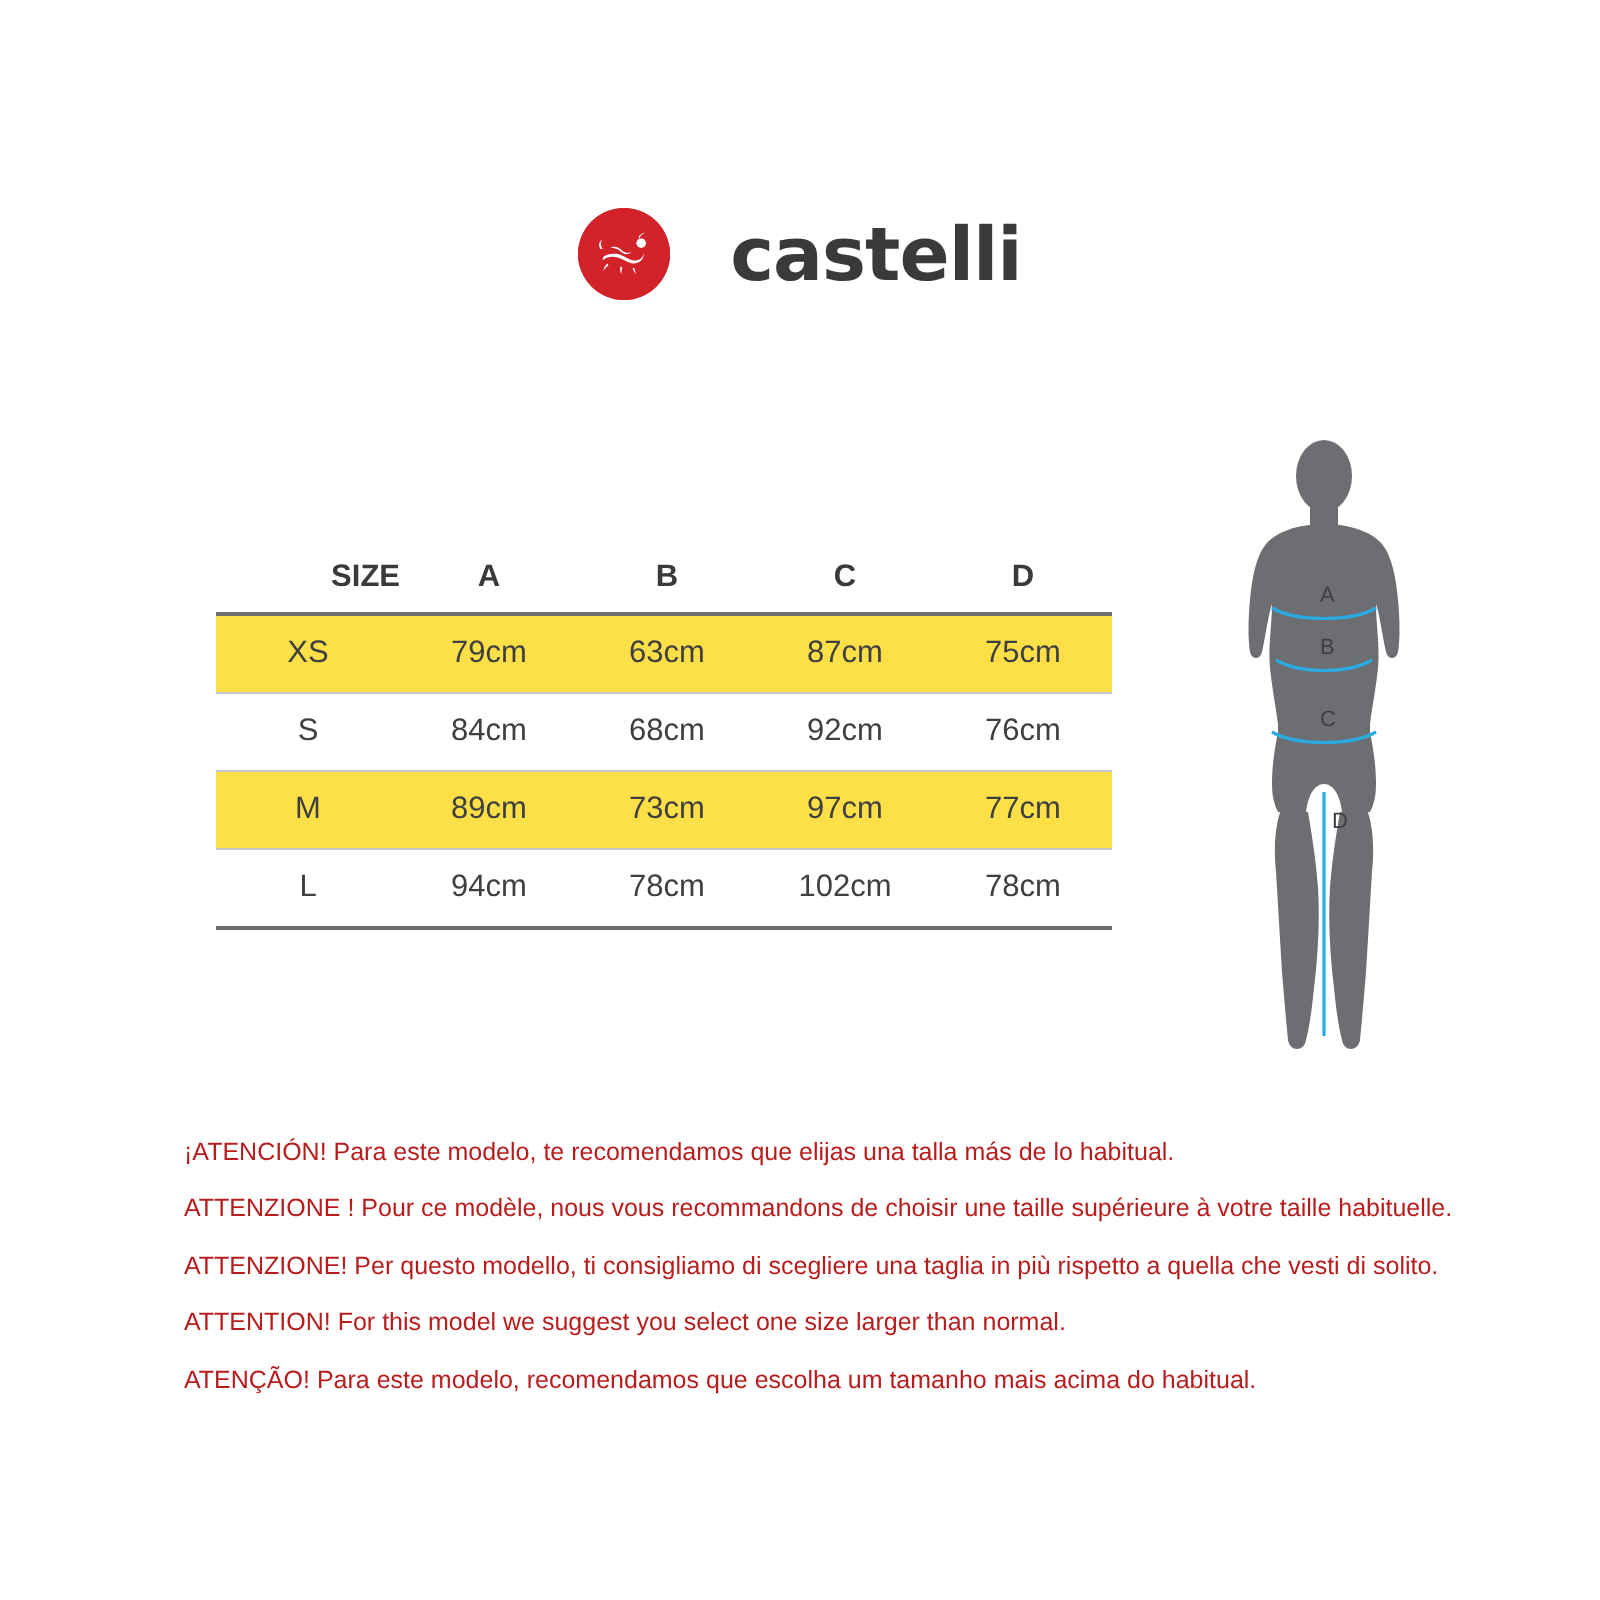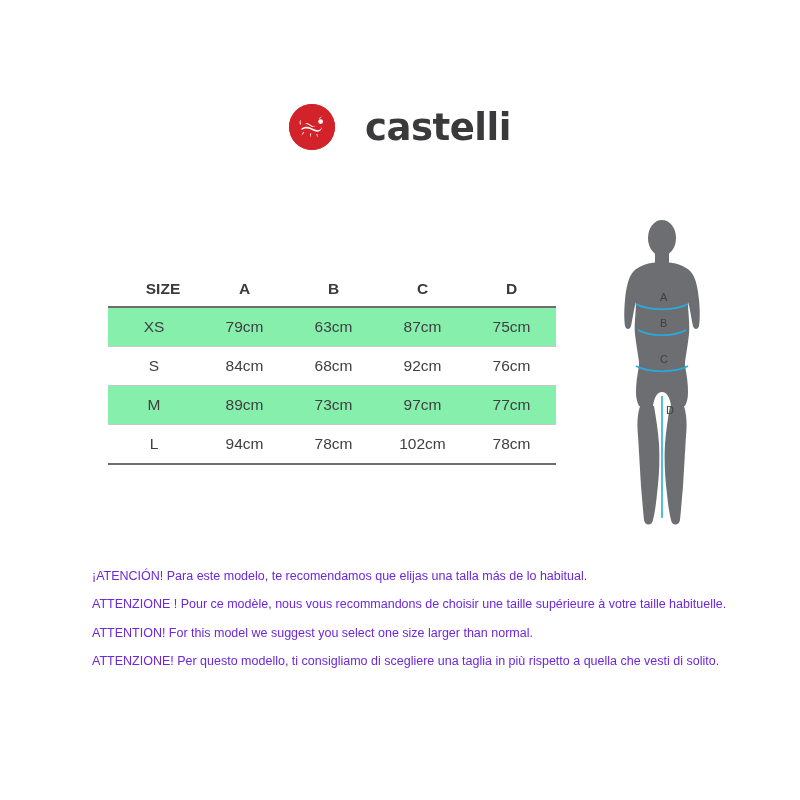--- a/index.html
+++ b/index.html
@@ -71,28 +71,28 @@
     font-weight: normal;
   }
   table.size-table thead th {
     font-weight: bold;
     color: #3a3a3c;
     border-bottom: 2px solid #6d6e71;
     height: 34px;
     vertical-align: middle;
   }
   table.size-table thead th.size-head {
-    text-align: center;
+    text-align: right;
     padding-left: 18px;
   }
   table.size-table tbody tr {
     border-bottom: 1px solid #c9c9cb;
   }
   table.size-table tbody tr.shaded {
-    background: #86efac;
+    background: #fde047;
   }
   table.size-table tbody tr:last-child {
     border-bottom: 2px solid #6d6e71;
   }
   .col-size  { width: 92px; }
   .col-a, .col-b, .col-c, .col-d { width: 89px; }
 
   
   .figure {
     position: absolute;
@@ -104,21 +104,21 @@
 
   
   .notes {
     position: absolute;
     left: 92px;
     top: 568px;
     width: 660px;
   }
   .note {
     font-size: 12.5px;
-    color: #6d28d9;
+    color: #b91c1c;
     line-height: 1.35;
     margin-bottom: 11.5px;
     white-space: nowrap;
   }
 </style>
 </head>
 <body>
 
 <div class="page">
 
@@ -241,17 +241,18 @@
         <text x="68" y="109">B</text>
         <text x="68" y="145">C</text>
         <text x="74" y="196">D</text>
       </g>
     </svg>
   </div>
 
   <div class="notes">
     <div class="note">¡ATENCIÓN! Para este modelo, te recomendamos que elijas una talla más de lo habitual.</div>
     <div class="note">ATTENZIONE ! Pour ce modèle, nous vous recommandons de choisir une taille supérieure à votre taille habituelle.</div>
+    <div class="note">ATTENZIONE! Per questo modello, ti consigliamo di scegliere una taglia in più rispetto a quella che vesti di solito.</div>
     <div class="note">ATTENTION! For this model we suggest you select one size larger than normal.</div>
-    <div class="note">ATTENZIONE! Per questo modello, ti consigliamo di scegliere una taglia in più rispetto a quella che vesti di solito.</div>
+    <div class="note">ATENÇÃO! Para este modelo, recomendamos que escolha um tamanho mais acima do habitual.</div>
   </div>
 
 </div>
 
 </body></html>

